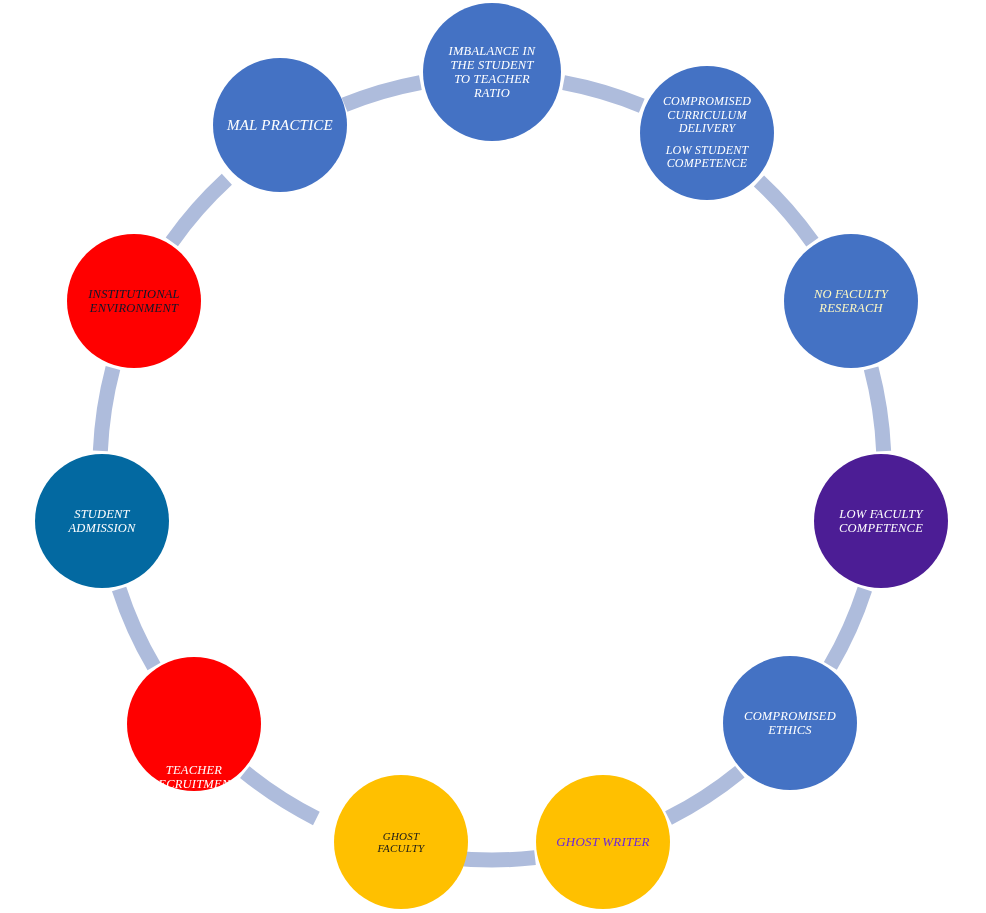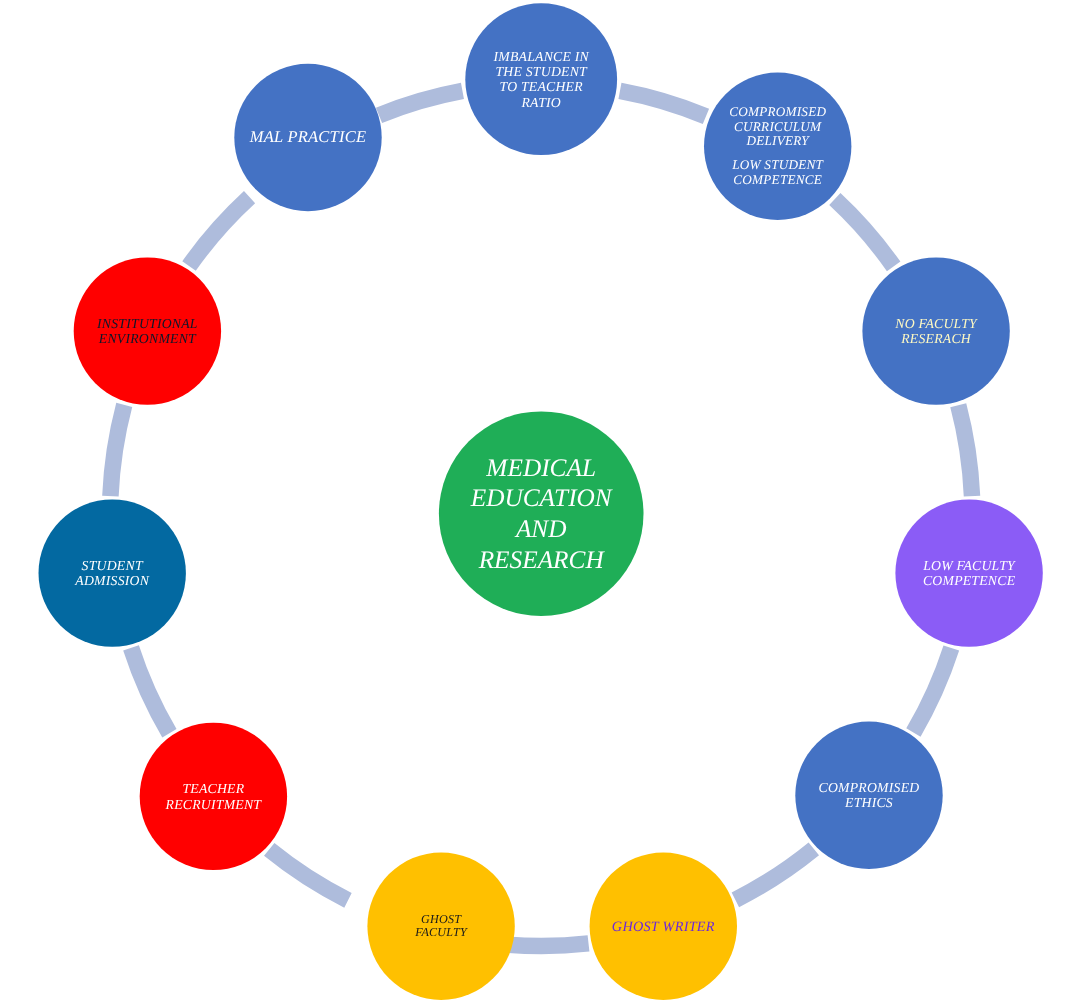--- a/index.html
+++ b/index.html
@@ -92,52 +92,46 @@
         <span class="node-text">COMPROMISED
 CURRICULUM
 DELIVERY</span>
         <span class="node-text">LOW STUDENT
 COMPETENCE</span>
       </div>
       <div class="node" style="left: 784px; top: 234px; width: 134px; height: 134px; background: rgb(68, 114, 196); color: #fef9c3; font-size: 12.5px;">
         <span class="node-text">NO FACULTY
 RESERACH</span>
       </div>
-      <div class="node" style="left: 814px; top: 454px; width: 134px; height: 134px; background: #8b5cf6; color: rgb(255, 255, 255); font-size: 12.5px;">
+      <div class="node" style="left: 814px; top: 454px; width: 134px; height: 134px; background: #4c1d95; color: rgb(255, 255, 255); font-size: 12.5px;">
         <span class="node-text">LOW FACULTY
 COMPETENCE</span>
       </div>
       <div class="node" style="left: 723px; top: 656px; width: 134px; height: 134px; background: rgb(68, 114, 196); color: rgb(255, 255, 255); font-size: 12.5px;">
         <span class="node-text">COMPROMISED
 ETHICS</span>
       </div>
       <div class="node" style="left: 536px; top: 775px; width: 134px; height: 134px; background: rgb(255, 192, 0); color: #6d28d9; font-size: 13px;">
         <span class="node-text">GHOST WRITER</span>
       </div>
       <div class="node" style="left: 334px; top: 775px; width: 134px; height: 134px; background: rgb(255, 192, 0); color: rgb(26, 26, 26); font-size: 11px;">
         <span class="node-text">GHOST
 FACULTY</span>
       </div>
-      <div class="node" style="left: 127px; top: 657px; width: 134px; height: 134px; background: rgb(255, 0, 0); color: rgb(255, 255, 255); font-size: 12.5px;">
+      <div class="node" style="left: 127px; top: 657px; width: 134px; height: 134px; background: rgb(255, 0, 0); color: rgb(255, 255, 255); font-size: 12.5px; justify-content: flex-end;">
         <span class="node-text">TEACHER
 RECRUITMENT</span>
       </div>
       <div class="node" style="left: 35px; top: 454px; width: 134px; height: 134px; background: #0369a1; color: rgb(255, 255, 255); font-size: 12.5px;">
         <span class="node-text">STUDENT
 ADMISSION</span>
       </div>
       <div class="node" style="left: 67px; top: 234px; width: 134px; height: 134px; background: rgb(255, 0, 0); color: #0f172a; font-size: 12.5px;">
         <span class="node-text">INSTITUTIONAL
 ENVIRONMENT</span>
       </div>
       <div class="node" style="left: 213px; top: 58px; width: 134px; height: 134px; background: rgb(68, 114, 196); color: rgb(255, 255, 255); font-size: 15px;">
         <span class="node-text">MAL PRACTICE</span>
       </div>
     </div>
 
-  <div id="hub" style="left: 399px; top: 374px; width: 186px; height: 186px; background: rgb(31, 174, 87); color: rgb(255, 255, 255); font-size: 23px;">
-    <span class="node-text">MEDICAL
-EDUCATION
-AND
-RESEARCH</span>
-  </div>
 
 </div>
 
 </body></html>

